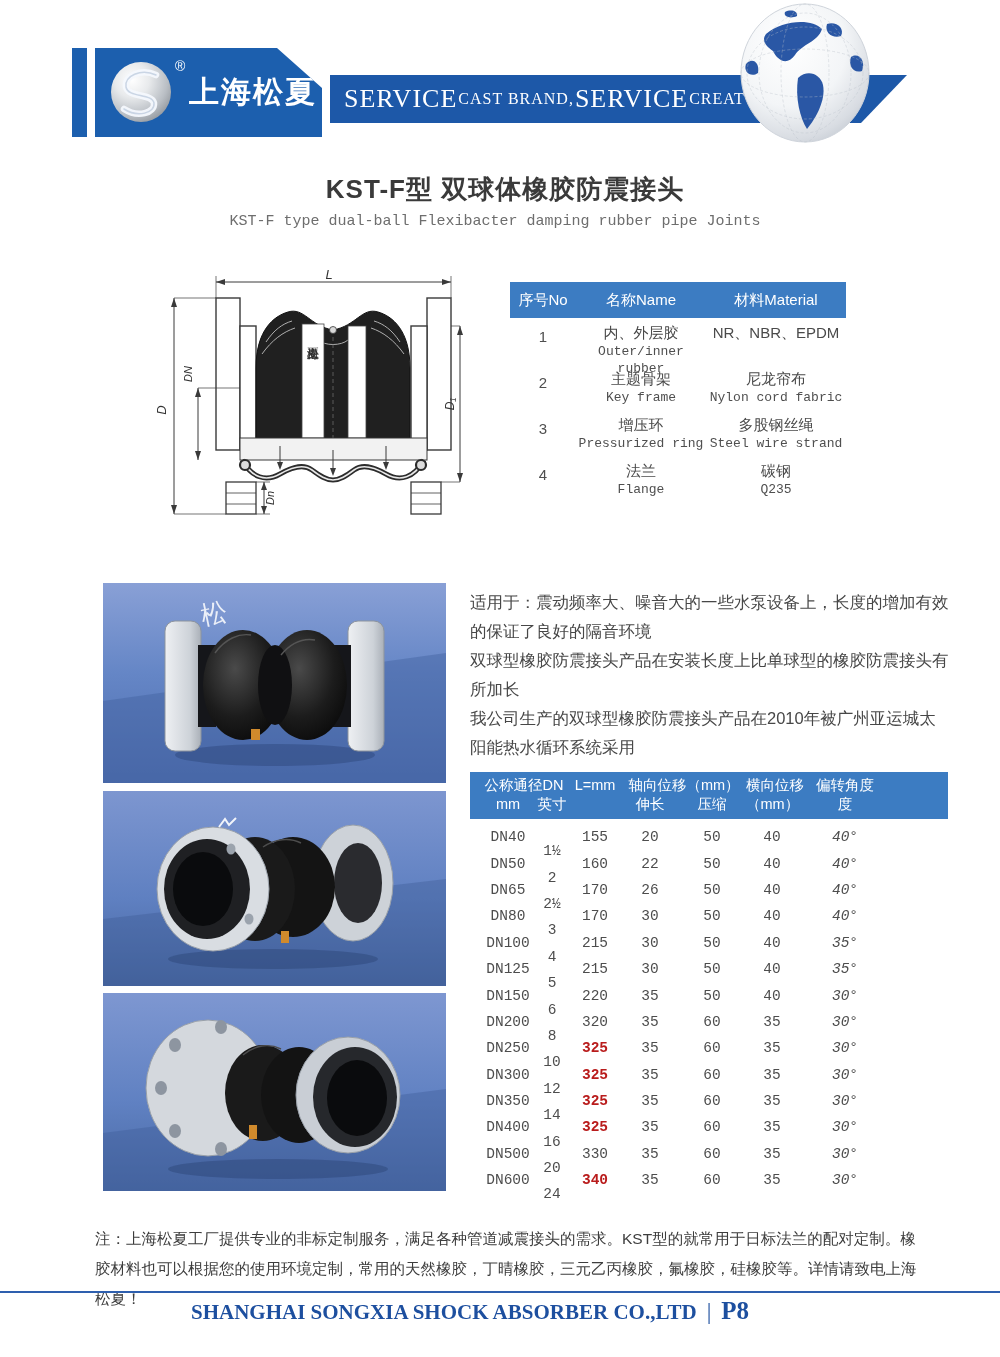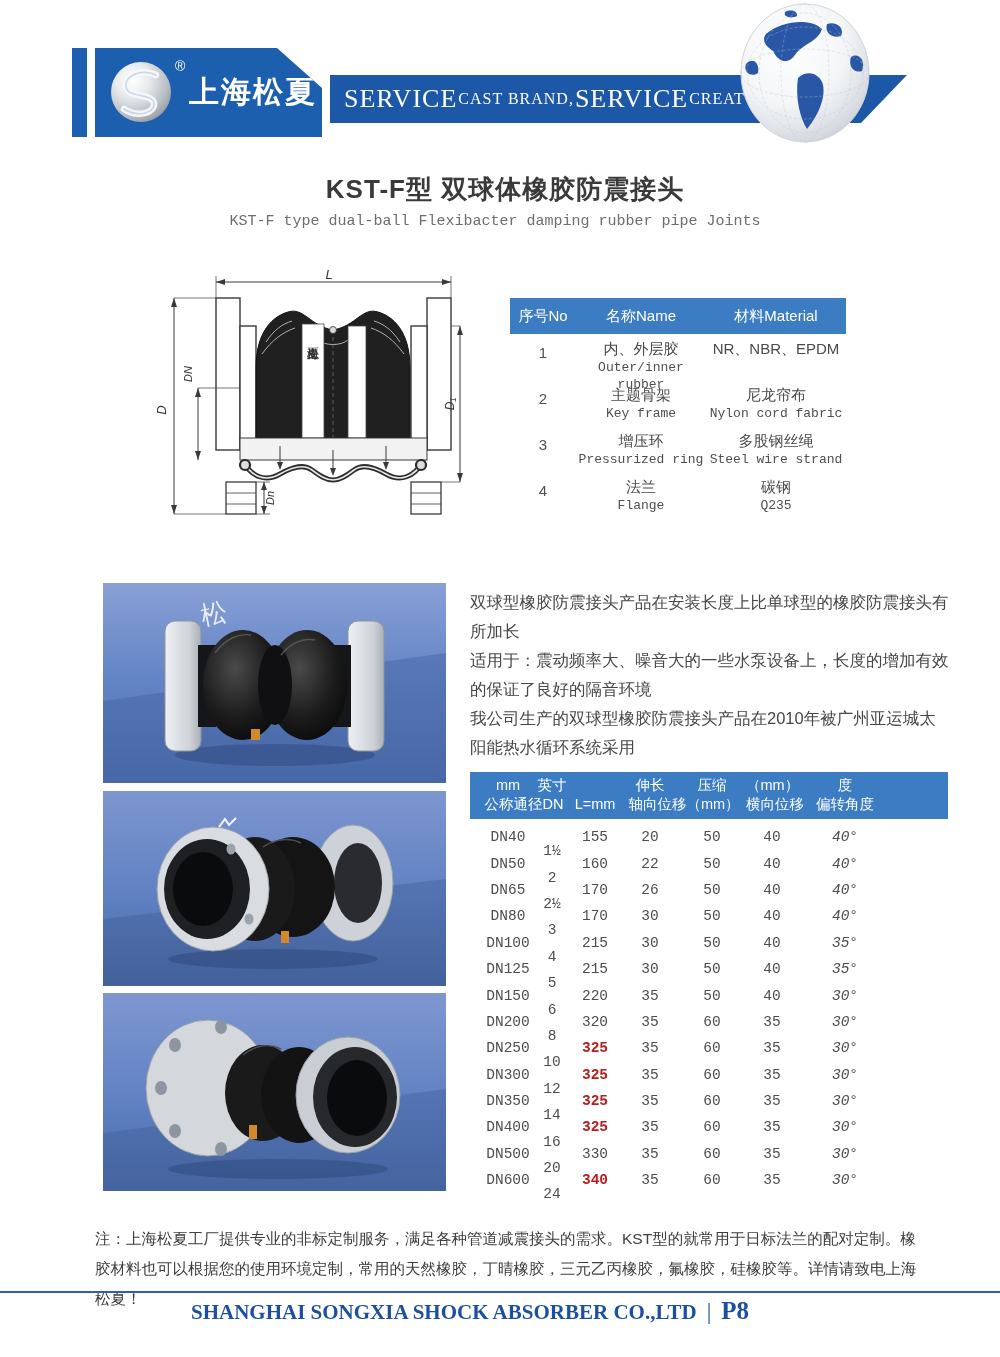--- a/index.html
+++ b/index.html
@@ -27,21 +27,21 @@
 
   
   .title{left:0;top:172px;width:1010px;text-align:center;font-size:26px;font-weight:bold;color:#3a3a3a;letter-spacing:1px;}
   .subtitle{left:0;top:213px;width:990px;text-align:center;font-size:15px;color:#6e6e6e;
             font-family:"Liberation Mono","DejaVu Sans Mono",monospace;}
 
   
   .drawing{left:152px;top:268px;width:318px;height:254px;}
 
   
-  .parts{left:510px;top:298px;width:336px;}
+  .parts{left:510px;top:282px;width:336px;}
   .pt-head{display:flex;height:36px;background:#3c7cc2;color:#fff;font-size:15px;align-items:center;}
   .pt-head span{text-align:center;}
   .pt-h0{width:66px;} .pt-h1{width:130px;} .pt-h2{width:140px;}
   .pt-row{display:flex;height:46px;align-items:flex-start;padding-top:4px;box-sizing:border-box;}
   .pt-no{width:66px;text-align:center;font-size:15px;color:#4f4f4f;padding-top:6px;}
   .pt-name{width:130px;text-align:center;}
   .pt-mat{width:140px;text-align:center;}
   .cn{display:block;font-size:15px;color:#4a4a4a;line-height:21px;}
   .en{display:block;font-size:13px;color:#4f4f4f;line-height:17px;
       font-family:"Liberation Mono","DejaVu Sans Mono",monospace;}
@@ -359,43 +359,43 @@
       <ellipse cx="196" cy="102" rx="38" ry="48" fill="#131313"></ellipse>
       <ellipse cx="245" cy="102" rx="52" ry="58" fill="#c9ced5" stroke="#99a0a9" stroke-width="1"></ellipse>
       <ellipse cx="252" cy="104" rx="42" ry="50" fill="#26282c"></ellipse>
       <ellipse cx="254" cy="105" rx="30" ry="38" fill="#0a0b0d"></ellipse>
       <path d="M140,62 C152,52 166,50 178,56" stroke="#4d4d4d" stroke-width="1.4" fill="none"></path>
       <rect x="146" y="132" width="8" height="14" fill="#d08a2c"></rect>
     </svg>
   </div>
 
   <div class="abs desc">
+    <p>适用于：震动频率大、噪音大的一些水泵设备上，长度的增加有效的保证了良好的隔音环境</p>
     <p>双球型橡胶防震接头产品在安装长度上比单球型的橡胶防震接头有所加长</p>
-    <p>适用于：震动频率大、噪音大的一些水泵设备上，长度的增加有效的保证了良好的隔音环境</p>
     <p>我公司生产的双球型橡胶防震接头产品在2010年被广州亚运城太阳能热水循环系统采用</p>
   </div>
 
   <div class="abs spec">
     <div class="st-head">
+      <div class="st-hr">
+        <span class="sh-dn">公称通径DN</span>
+        <span class="sh-l">L=mm</span>
+        <span class="sh-ax">轴向位移（mm）</span>
+        <span class="sh-lat">横向位移</span>
+        <span class="sh-ang">偏转角度</span>
+      </div>
       <div class="st-hr">
         <span class="sh-mm">mm</span>
         <span class="sh-in">英寸</span>
         <span class="sh-sp"></span>
         <span class="sh-ext">伸长</span>
         <span class="sh-cmp">压缩</span>
         <span class="sh-lat2">（mm）</span>
         <span class="sh-deg">度</span>
       </div>
-      <div class="st-hr">
-        <span class="sh-dn">公称通径DN</span>
-        <span class="sh-l">L=mm</span>
-        <span class="sh-ax">轴向位移（mm）</span>
-        <span class="sh-lat">横向位移</span>
-        <span class="sh-ang">偏转角度</span>
-      </div>
     </div>
     <div id="spec-body" class="st-body">
         <div class="st-row">
           <span class="st-c c0">DN40</span>
           <span class="st-c c1">1½</span>
           <span class="st-c c2">155</span>
           <span class="st-c c3">20</span>
           <span class="st-c c4">50</span>
           <span class="st-c c5">40</span>
           <span class="st-c c6">40°</span>

